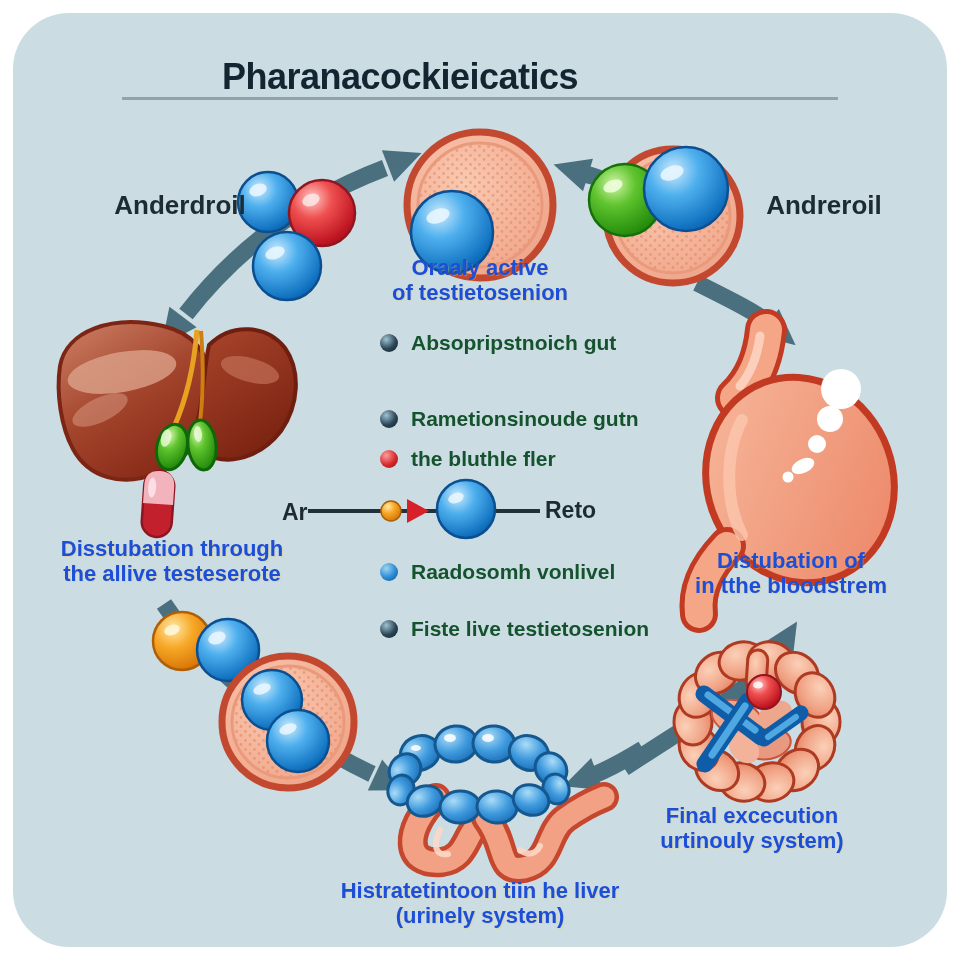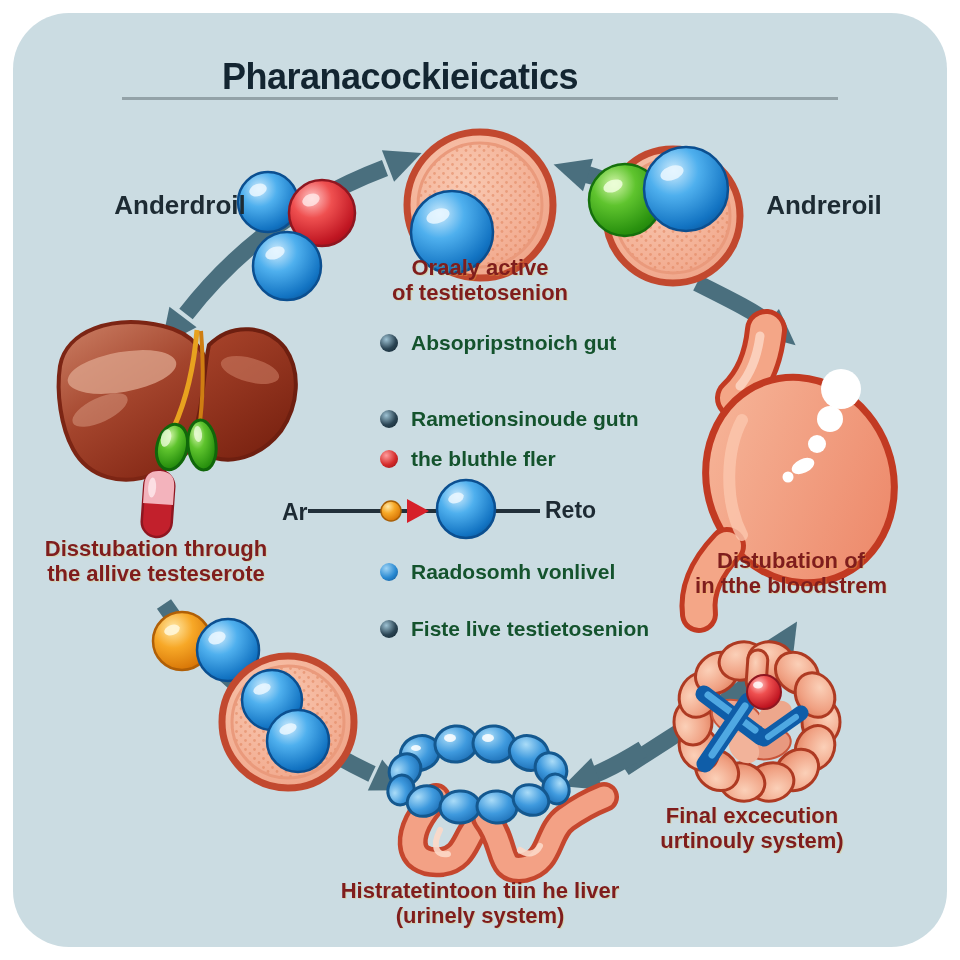--- a/index.html
+++ b/index.html
@@ -19,21 +19,21 @@
     color:#132531;
   }
   .title-rule{position:absolute;top:97px;left:122px;width:716px;height:3px;background:#93a2a8;}
   .node-label{
     position:absolute;transform:translateX(-50%);
     font-size:26px;font-weight:800;color:#1d2b33;white-space:nowrap;
   }
   .cap{
     position:absolute;transform:translateX(-50%);
     text-align:center;font-size:22px;font-weight:800;line-height:25px;
-    color:#7f1d1d;white-space:nowrap;
+    color:#1d4ed8;white-space:nowrap;
     text-shadow:1px 1px 0 rgba(233,196,74,0.30);
   }
   .bullet-row{
     position:absolute;left:380px;height:30px;
     display:flex;align-items:center;gap:13px;
   }
   .dot{width:18px;height:18px;border-radius:50%;flex:0 0 auto;}
   .dot-navy{background:radial-gradient(circle at 35% 30%, #9fc3d4, #2b4554 55%, #10222c);}
   .dot-red{background:radial-gradient(circle at 35% 30%, #ff9d9d, #d42b2b 55%, #8f0f14);}
   .dot-blue{background:radial-gradient(circle at 35% 30%, #9fd4f5, #2a8ad2 55%, #0d518f);}
@@ -276,21 +276,21 @@
   <div class="title-rule"></div>
 
   <div class="node-label" style="left:180px;top:190px;">Anderdroil</div>
   <div class="node-label" style="left:824px;top:190px;">Andreroil</div>
 
   <div class="cap" style="left:480px;top:255px;">
     <span>Oraaly active</span><br>
     <span>of testietosenion</span>
   </div>
 
-  <div class="cap" style="left:156px;top:536px;">
+  <div class="cap" style="left:172px;top:536px;">
     <span>Disstubation through</span><br>
     <span>the allive testeserote</span>
   </div>
 
   <div class="cap" style="left:791px;top:548px;">
     <span>Distubation of</span><br>
     <span>in tthe bloodstrem</span>
   </div>
 
 

